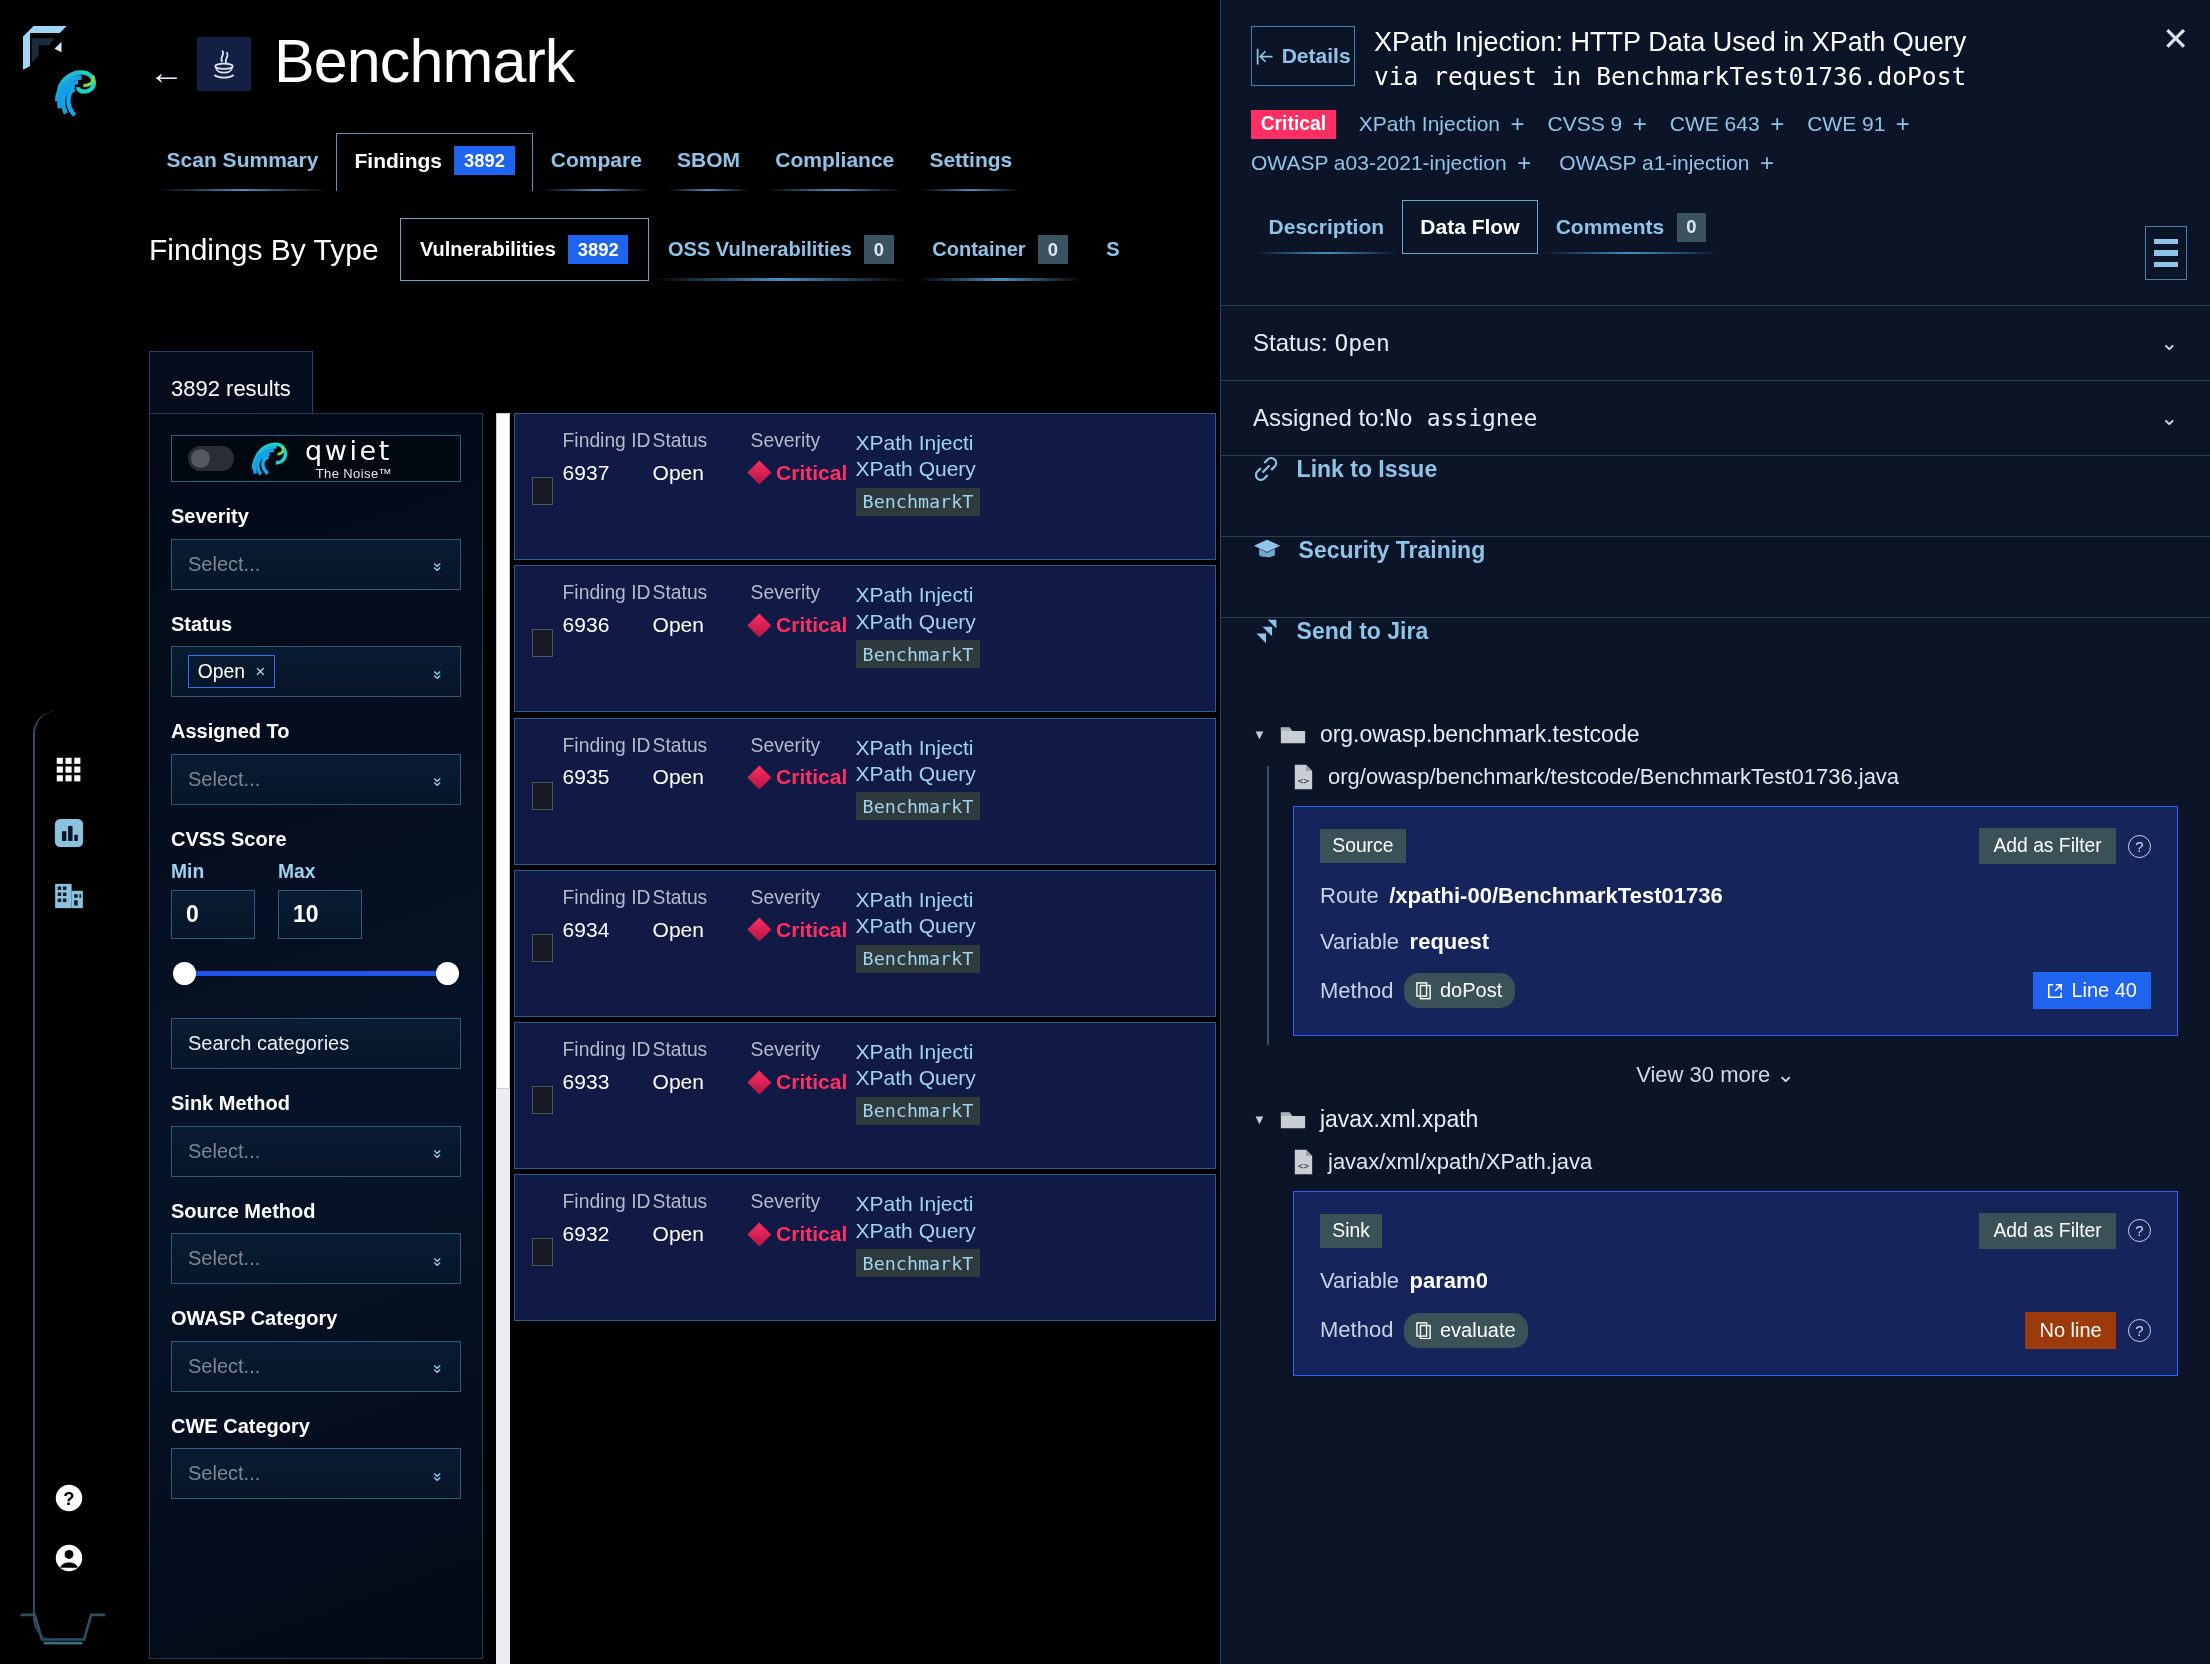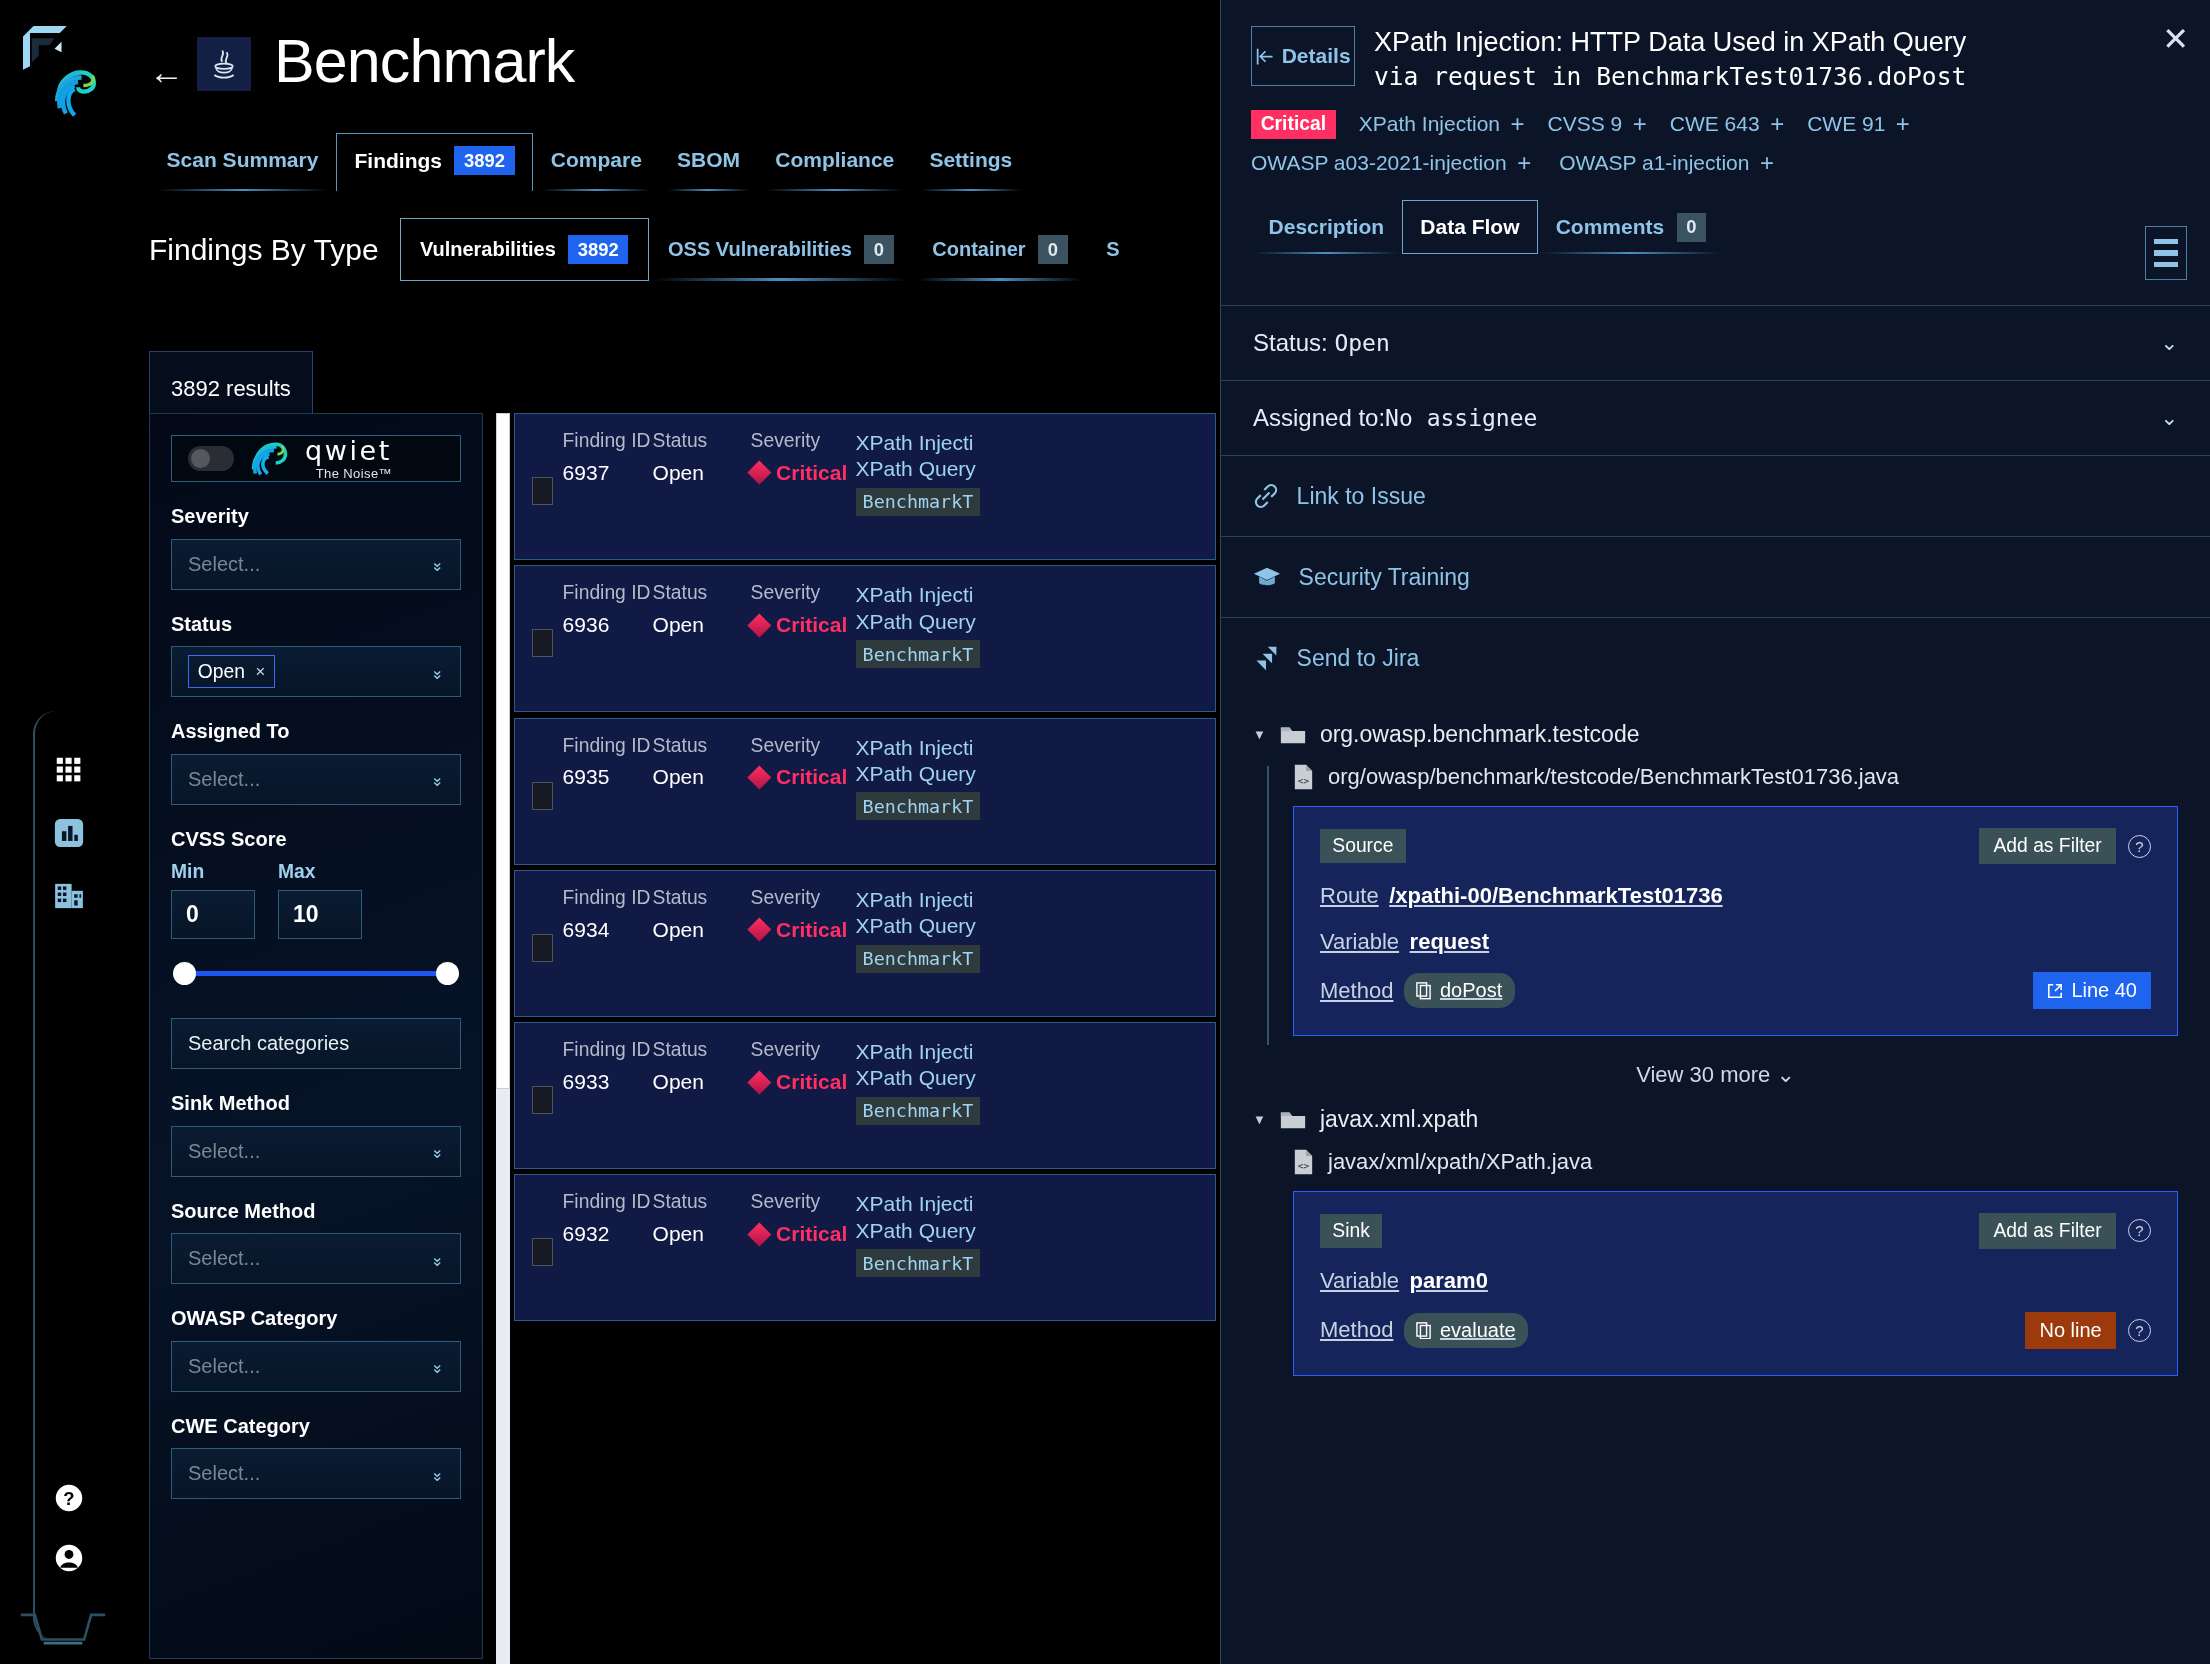--- a/index.html
+++ b/index.html
@@ -128,37 +128,37 @@
   .ptab.active { color:#fff; border:1.3px solid #6ea6c9;}
   .burger { position:absolute; right:23px; top:226px; width:42px; height:54px; border:1.3px solid #4d7fa5;
      display:flex; flex-direction:column; align-items:center; justify-content:center; gap:6.1px; cursor:pointer;}
   .burger i { display:block; width:24.6px; height:5.3px; background:#8fc4e8;}
 
   .prow { height:75px; border-top:0.9px solid #2b4055; display:flex; align-items:center;
      justify-content:space-between; padding:0 32px; }
   .prow-txt { font-size:24px; color:#e4ecf5;}
   .prow .mono-val { font-family:"DejaVu Sans Mono", monospace; font-size:23px;}
   .caret { color:#cfdbe7; font-size:21px;}
-  .plink { height:81px; border-top:0.9px solid #2b4055; display:flex; align-items:center; gap:17.6px; padding:0 32px;
-     color:#8fc4e8; font-size:23px; font-weight:normal; cursor:pointer;}
+  .plink { height:81px; border-top:0.9px solid #2b4055; display:flex; align-items:flex-start; gap:17.6px; padding:0 32px;
+     color:#8fc4e8; font-size:23px; font-weight:bold; cursor:pointer;}
 
   .tree { padding:23px 32px 0 32px; position:relative;}
   .tnode { display:flex; align-items:center; gap:14px; margin-bottom:16px;}
   .tcaret { color:#c3ced9; font-size:13px;}
   .tfolder { font-size:23px; color:#e6ecf3;}
   .tfile { display:flex; align-items:center; gap:14px; margin:0 0 16px 40px; }
   .tfile-name { font-size:22px; color:#dfe7ef;}
   .card { margin-left:40px; border:1.3px solid #2d5cff; background:#16245c; padding:21px 26px 26px 26px; position:relative;}
   .card-top { display:flex; align-items:center; justify-content:space-between;}
   .tagchip { background:#3a5158; color:#ffffff; font-size:19.3px; padding:6.1px 12.3px;}
   .card-actions { display:flex; align-items:center; gap:12.3px;}
   .addfilter { background:#3a5158; color:#fff; font-size:19.3px; padding:7px 14px; cursor:pointer;}
   .qmark { width:23px; height:23px; border-radius:50%; border:1.8px solid #cbd6e2; color:#cbd6e2; font-size:15px;
      display:flex; align-items:center; justify-content:center; cursor:pointer;}
-  .kv { margin-top:19.3px; font-size:22px; color:#c6d2e0; display:flex; align-items:center; gap:10.5px;text-decoration:underline;}
+  .kv { margin-top:19.3px; font-size:22px; color:#c6d2e0; display:flex; align-items:center; gap:10.5px;}
   .kv b { color:#ffffff; font-weight:bold;}
   .kvrow { display:flex; align-items:center; justify-content:space-between; margin-top:17.6px;}
   .mchip { background:#3a5158; color:#fff; font-size:20px; padding:6.1px 12.3px; display:inline-flex; align-items:center; gap:8.8px;border-radius:15px;}
   .lineblue { background:#1f64ef; color:#fff; font-size:20px; padding:7px 14px; display:inline-flex; align-items:center; gap:8px; cursor:pointer;}
   .noline { background:#9c3a0c; color:#fff; font-size:20px; padding:7px 14px;}
   .viewmore { text-align:center; color:#cfd9e4; font-size:22px; padding:26px 0 17.6px 0; cursor:pointer;}
   .tree-guide { position:absolute; left:46px; width:1.8px; background:#39506a;}
 </style>
 </head>
 <body>

